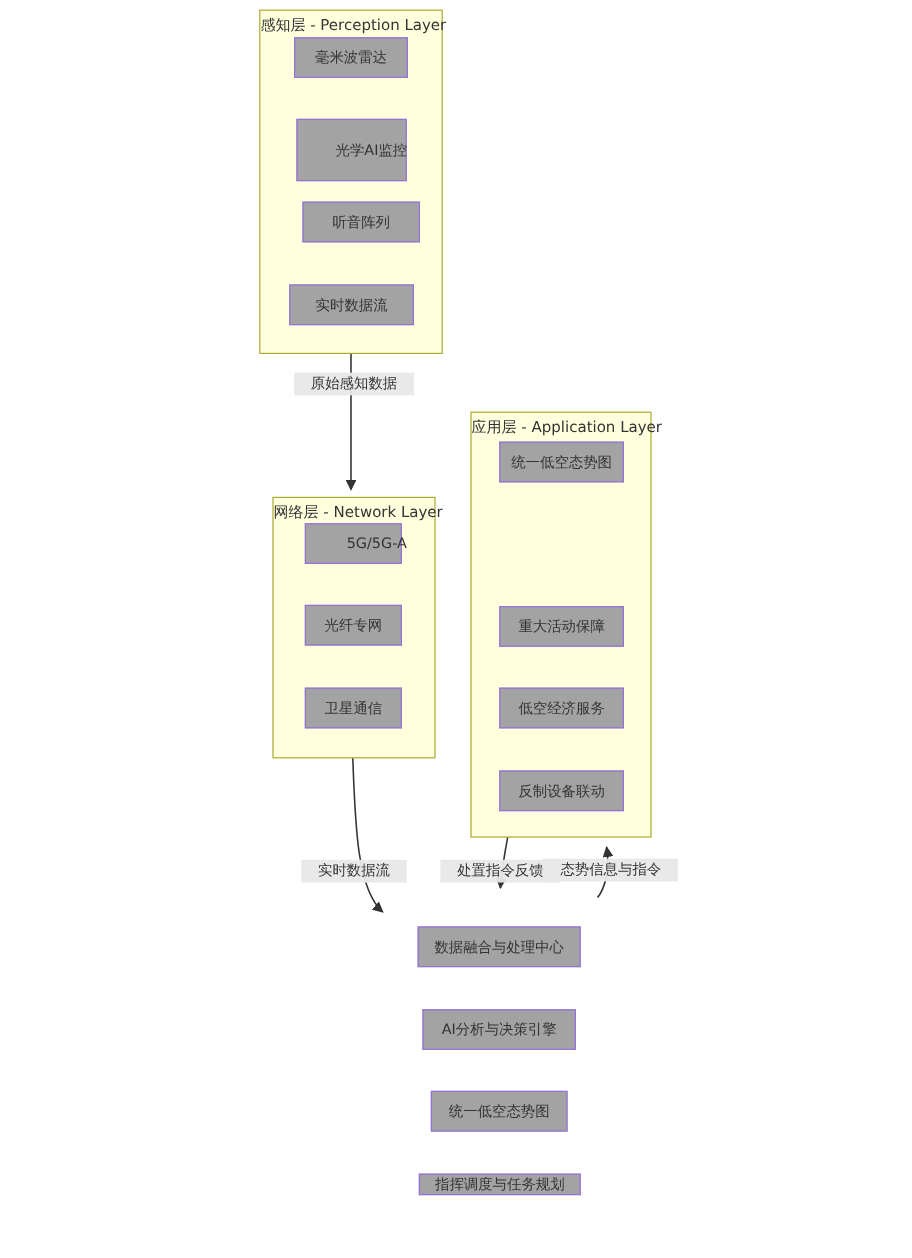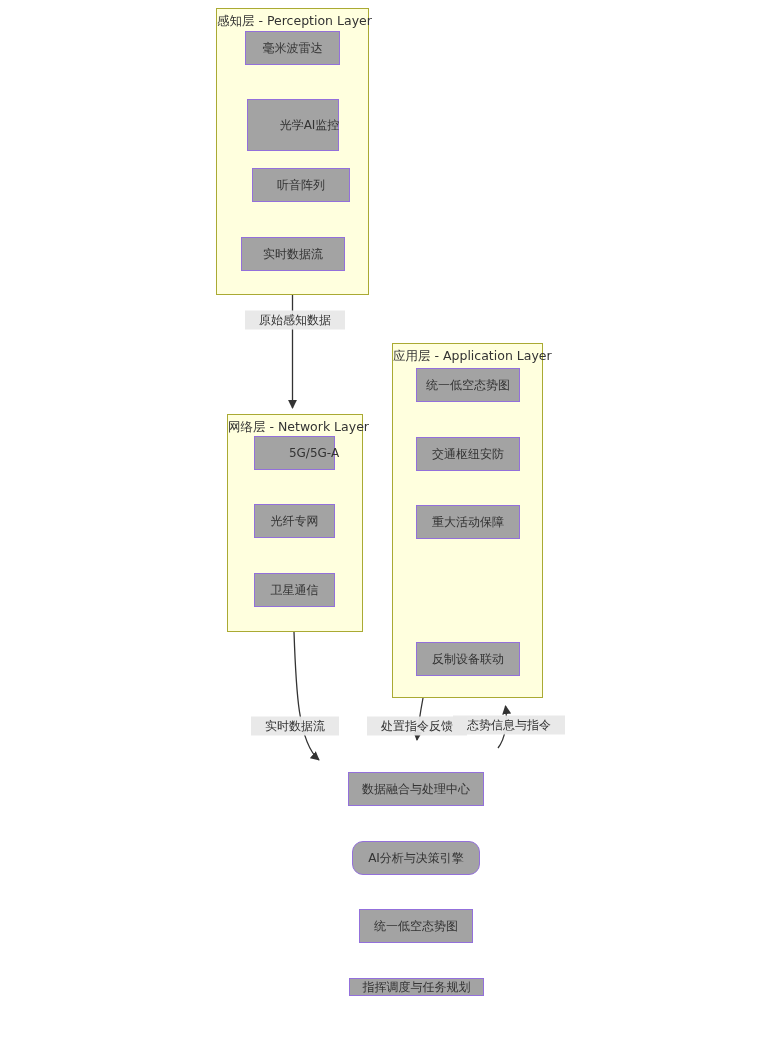--- a/index.html
+++ b/index.html
@@ -84,26 +84,26 @@
   <div class="node" style="left:245px; top:31px; width:95px; height:34px;">毫米波雷达</div>
   <div class="node" style="left:247px; top:99px; width:92px; height:52px;padding-left:33px;">光学AI监控</div>
   <div class="node" style="left:252px; top:168px; width:98px; height:34px;">听音阵列</div>
   <div class="node" style="left:241px; top:237px; width:104px; height:34px;">实时数据流</div>
 
   <div class="node" style="left:254px; top:436px; width:81px; height:34px;padding-left:39px;">5G/5G-A</div>
   <div class="node" style="left:254px; top:504px; width:81px; height:34px;">光纤专网</div>
   <div class="node" style="left:254px; top:573px; width:81px; height:34px;">卫星通信</div>
 
   <div class="node" style="left:416px; top:368px; width:104px; height:34px;">统一低空态势图</div>
-  <div class="node" style="left:416px; top:437px; width:104px; height:34px;">交通枢纽安防</div>
   <div class="node" style="left:416px; top:505px; width:104px; height:34px;">重大活动保障</div>
+  <div class="node" style="left:416px; top:573px; width:104px; height:34px;">低空经济服务</div>
   <div class="node" style="left:416px; top:642px; width:104px; height:34px;">反制设备联动</div>
 
   <div class="node" style="left:348px; top:772px; width:136px; height:34px;">数据融合与处理中心</div>
-  <div class="node" style="left:352px; top:841px; width:128px; height:34px;border-radius:11px;">AI分析与决策引擎</div>
+  <div class="node" style="left:352px; top:841px; width:128px; height:34px;">AI分析与决策引擎</div>
   <div class="node" style="left:359px; top:909px; width:114px; height:34px;">统一低空态势图</div>
   <div class="node" style="left:349px; top:978px; width:135px; height:18px;">指挥调度与任务规划</div>
 
   <svg id="edge-layer" viewBox="0 0 760 1048" xmlns="http://www.w3.org/2000/svg">
     <defs>
       <marker id="arrow" viewBox="0 0 10 10" refX="9" refY="5" markerWidth="7" markerHeight="7" orient="auto-start-reverse">
         <path d="M0,0 L10,5 L0,10 z" fill="#333333"></path>
       </marker>
     </defs>
     <path class="edge" d="M292.5,295 L292.5,408" marker-end="url(#arrow)"></path>

